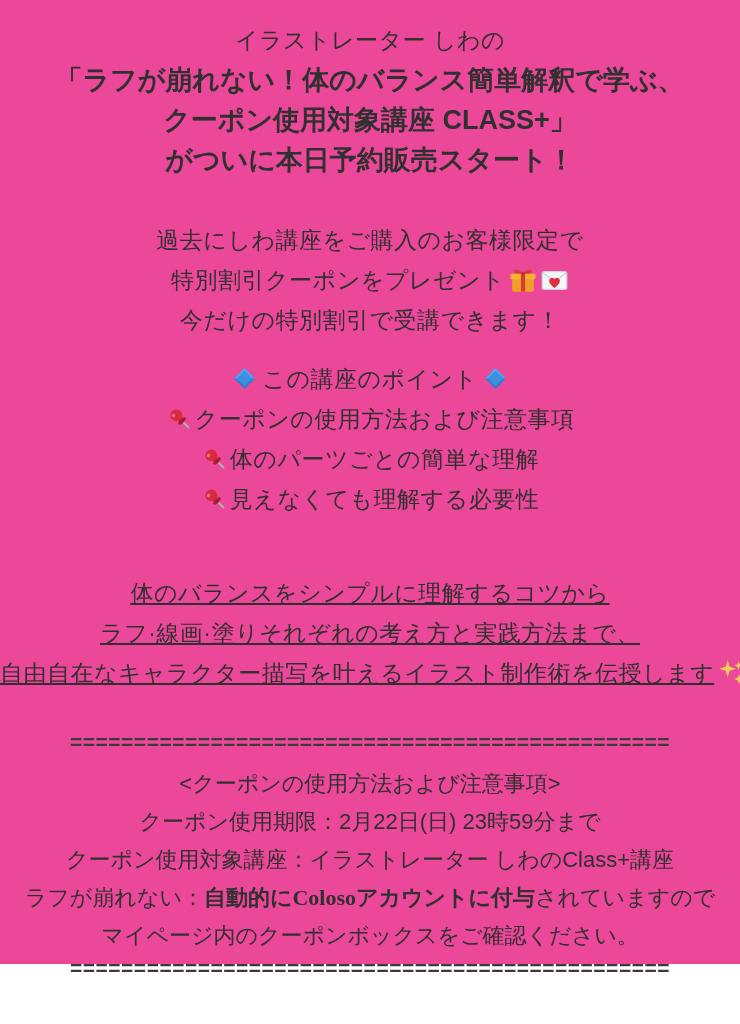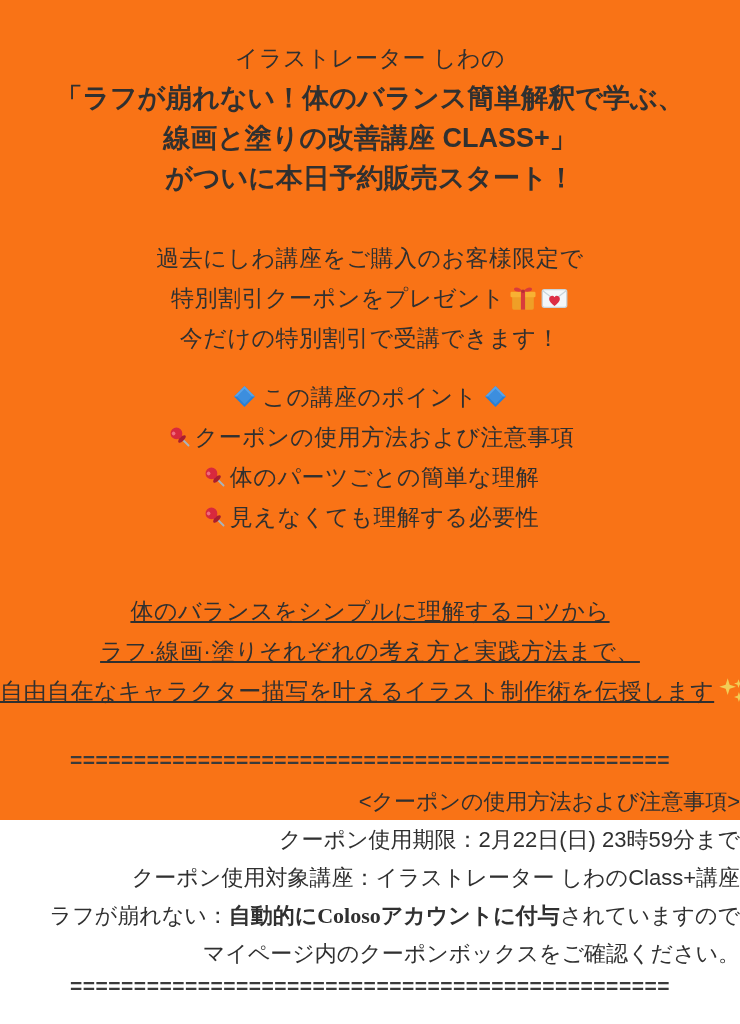--- a/index.html
+++ b/index.html
@@ -8,24 +8,24 @@
     background: #ffffff;
   }
   body {
     height: 1024px;
     overflow: hidden;
     font-family: "Liberation Sans", "DejaVu Sans", sans-serif;
     color: #303030;
   }
   .page {
     width: 740px;
-    height: 820px;
-    padding-top: 38px;
+    height: 964px;
+    padding-top: 20px;
     text-align: center;
-    background: #f97316;
+    background: #ec4899;
   }
   .line {
     font-size: 23px;
     line-height: 40px;
     white-space: nowrap;
     letter-spacing: 0.5px;
   }
   .title-line {
     font-size: 27px;
     font-weight: 700;
@@ -40,21 +40,20 @@
     font-weight: 700;
     line-height: 22px;
     letter-spacing: 0.5px;
     color: #3a3a3a;
     white-space: nowrap;
     overflow: hidden;
   }
   .block-notice {
     margin-top: 12px;
     margin-bottom: 2px;
-    text-align: right;
   }
   .notice-line {
     font-size: 22px;
     line-height: 38px;
     letter-spacing: 0;
   }
   .bold-span { font-weight: 700; font-family: Liberation Serif, serif; }
   .icon {
     display: inline-block;
     vertical-align: -6px;
@@ -66,21 +65,21 @@
   .icon-sparkles { vertical-align: -6px; margin-left: 2px; }
 </style>
 </head>
 <body>
 
 <div class="page">
 
   <section class="block-header">
     <div class="line">イラストレーター しわの</div>
     <div class="line title-line">「ラフが崩れない！体のバランス簡単解釈で学ぶ、</div>
-    <div class="line title-line">線画と塗りの改善講座 CLASS+」</div>
+    <div class="line title-line">クーポン使用対象講座 CLASS+」</div>
     <div class="line title-line">がついに本日予約販売スタート！</div>
   </section>
 
   <section class="block-gift">
     <div class="line">過去にしわ講座をご購入のお客様限定で</div>
     <div class="line">
       <span>特別割引クーポンをプレゼント</span><svg class="icon icon-gift" width="30" height="30" viewBox="0 0 36 36">
         <rect x="5" y="15" width="26" height="17" rx="2" fill="#ef9f27"></rect>
         <rect x="3" y="10.5" width="30" height="6.5" rx="1.5" fill="#f8b133"></rect>
         <rect x="15.5" y="10.5" width="5" height="21.5" fill="#d93b3b"></rect>

